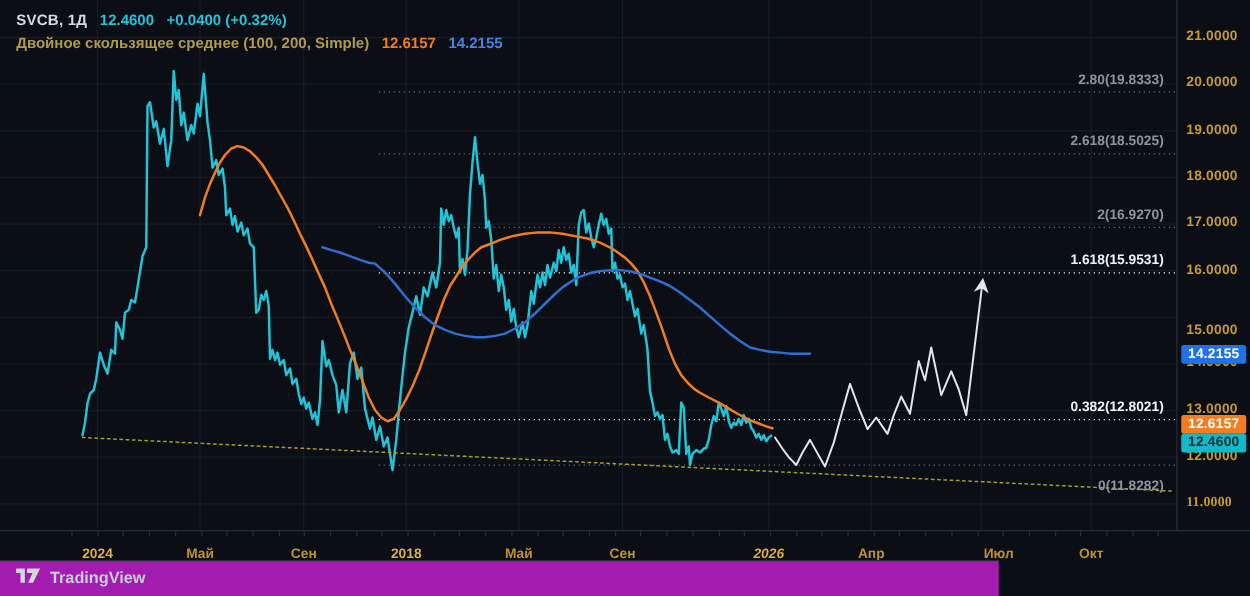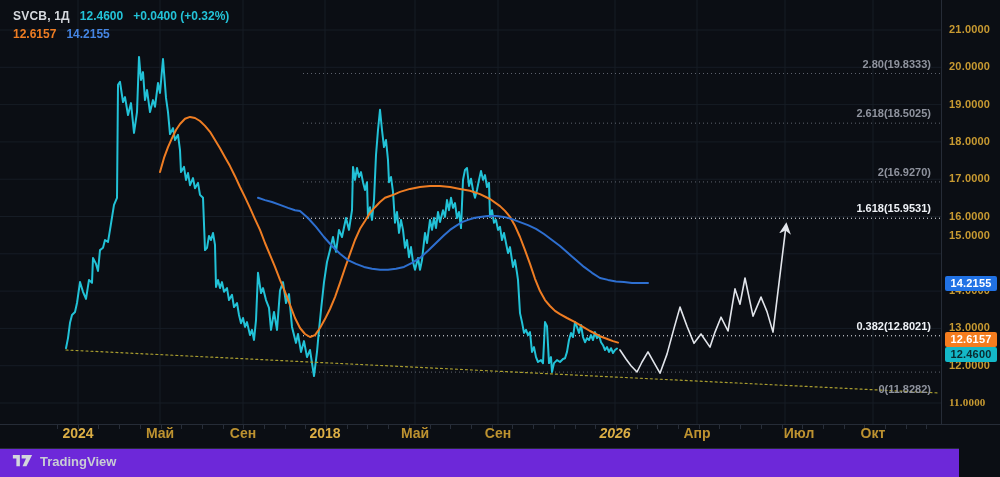--- a/index.html
+++ b/index.html
@@ -17,25 +17,25 @@
   .val-blue{color:#4585e2;}
   .fib-label{position:absolute;font-size:11px;font-weight:700;white-space:nowrap;z-index:2;}
   .price-axis{position:absolute;left:941px;top:0;width:59px;height:447px;
               border-left:1px solid #262c37;background:transparent;}
   .pa-label{position:absolute;left:7px;font-size:11px;font-weight:700;color:#c89a31;
             letter-spacing:.2px;z-index:1;}
   .pa-tag{position:absolute;left:3px;width:52px;height:15px;border-radius:2px;font-size:11px;
           font-weight:700;text-align:center;line-height:15px;z-index:3;letter-spacing:.2px;}
   .time-axis{position:absolute;left:0;top:424px;width:1000px;height:23px;
              border-top:1px solid #262c37;background:#0b0e14;}
-  .ta-label{position:absolute;top:0;transform:translateX(-50%);font-size:14px;font-weight:700;text-align:right;}
+  .ta-label{position:absolute;top:12px;transform:translateX(-50%);font-size:11px;font-weight:700;text-align:right;}
   .ta-label.major{color:#dcae45;}
   .ta-label.minor{color:#bd9230;}
   .ta-tick{position:absolute;top:0;width:1px;height:4px;background:#272d38;}
-  .footer{position:absolute;left:0;top:448px;width:959px;height:29px;background:#6d28d9;
+  .footer{position:absolute;left:0;top:448px;width:799px;height:29px;background:#a21caf;
           border-top:1px solid #262c37;}
   .brand{position:absolute;left:12px;top:4px;display:flex;align-items:center;gap:7px;
          color:#c9cdd4;font-size:13px;font-weight:700;}
   .brand svg{display:block;}
 </style>
 </head>
 <body>
 
 <div class="screen">
 
@@ -87,34 +87,35 @@
         <div class="fib-label" style="top: 319.782px; right: 10px; color: rgb(238, 241, 246);">0.382(12.8021)</div>
         <div class="fib-label" style="top: 356.108px; right: 10px; color: rgb(143, 147, 158); margin-top: 27px;">0(11.8282)</div>
       </div>
     <div class="legend">
       <div class="legend-row">
         <span class="sym">SVCB, 1Д</span>
         <span class="val-cyan">12.4600</span>
         <span class="val-cyan">+0.0400 (+0.32%)</span>
       </div>
       <div class="legend-row">
+        <span class="ind-title">Двойное скользящее среднее (100, 200, Simple)</span>
         <span class="val-orange">12.6157</span>
         <span class="val-blue">14.2155</span>
       </div>
     </div>
   </div>
 
   <div class="price-axis" id="price-axis">
       <div class="pa-label" style="top: 23px;">21.0000</div>
       <div class="pa-label" style="top: 60.3px;">20.0000</div>
       <div class="pa-label" style="top: 97.6px;">19.0000</div>
       <div class="pa-label" style="top: 134.9px;">18.0000</div>
       <div class="pa-label" style="top: 172.2px;">17.0000</div>
       <div class="pa-label" style="top: 209.5px;">16.0000</div>
-      <div class="pa-label" style="top: 229px;">15.0000</div>
+      <div class="pa-label" style="top: 258px;">15.0000</div>
       <div class="pa-label" style="top: 284.1px;">14.0000</div>
       <div class="pa-label" style="top: 321.4px;">13.0000</div>
       <div class="pa-label" style="top: 358.7px;">12.0000</div>
       <div class="pa-label" style="top: 396px; font-family: Liberation Serif, serif;">11.0000</div>
       <div class="pa-tag" style="top: 276px; background: rgb(33, 114, 229); color: rgb(255, 255, 255);">14.2155</div>
       <div class="pa-tag" style="top: 332px; background: rgb(245, 125, 31); color: rgb(255, 255, 255);">12.6157</div>
       <div class="pa-tag" style="top: 347px; background: rgb(20, 184, 200); color: rgb(10, 43, 48);">12.4600</div>
     </div>
 
   <div class="time-axis" id="time-axis">

